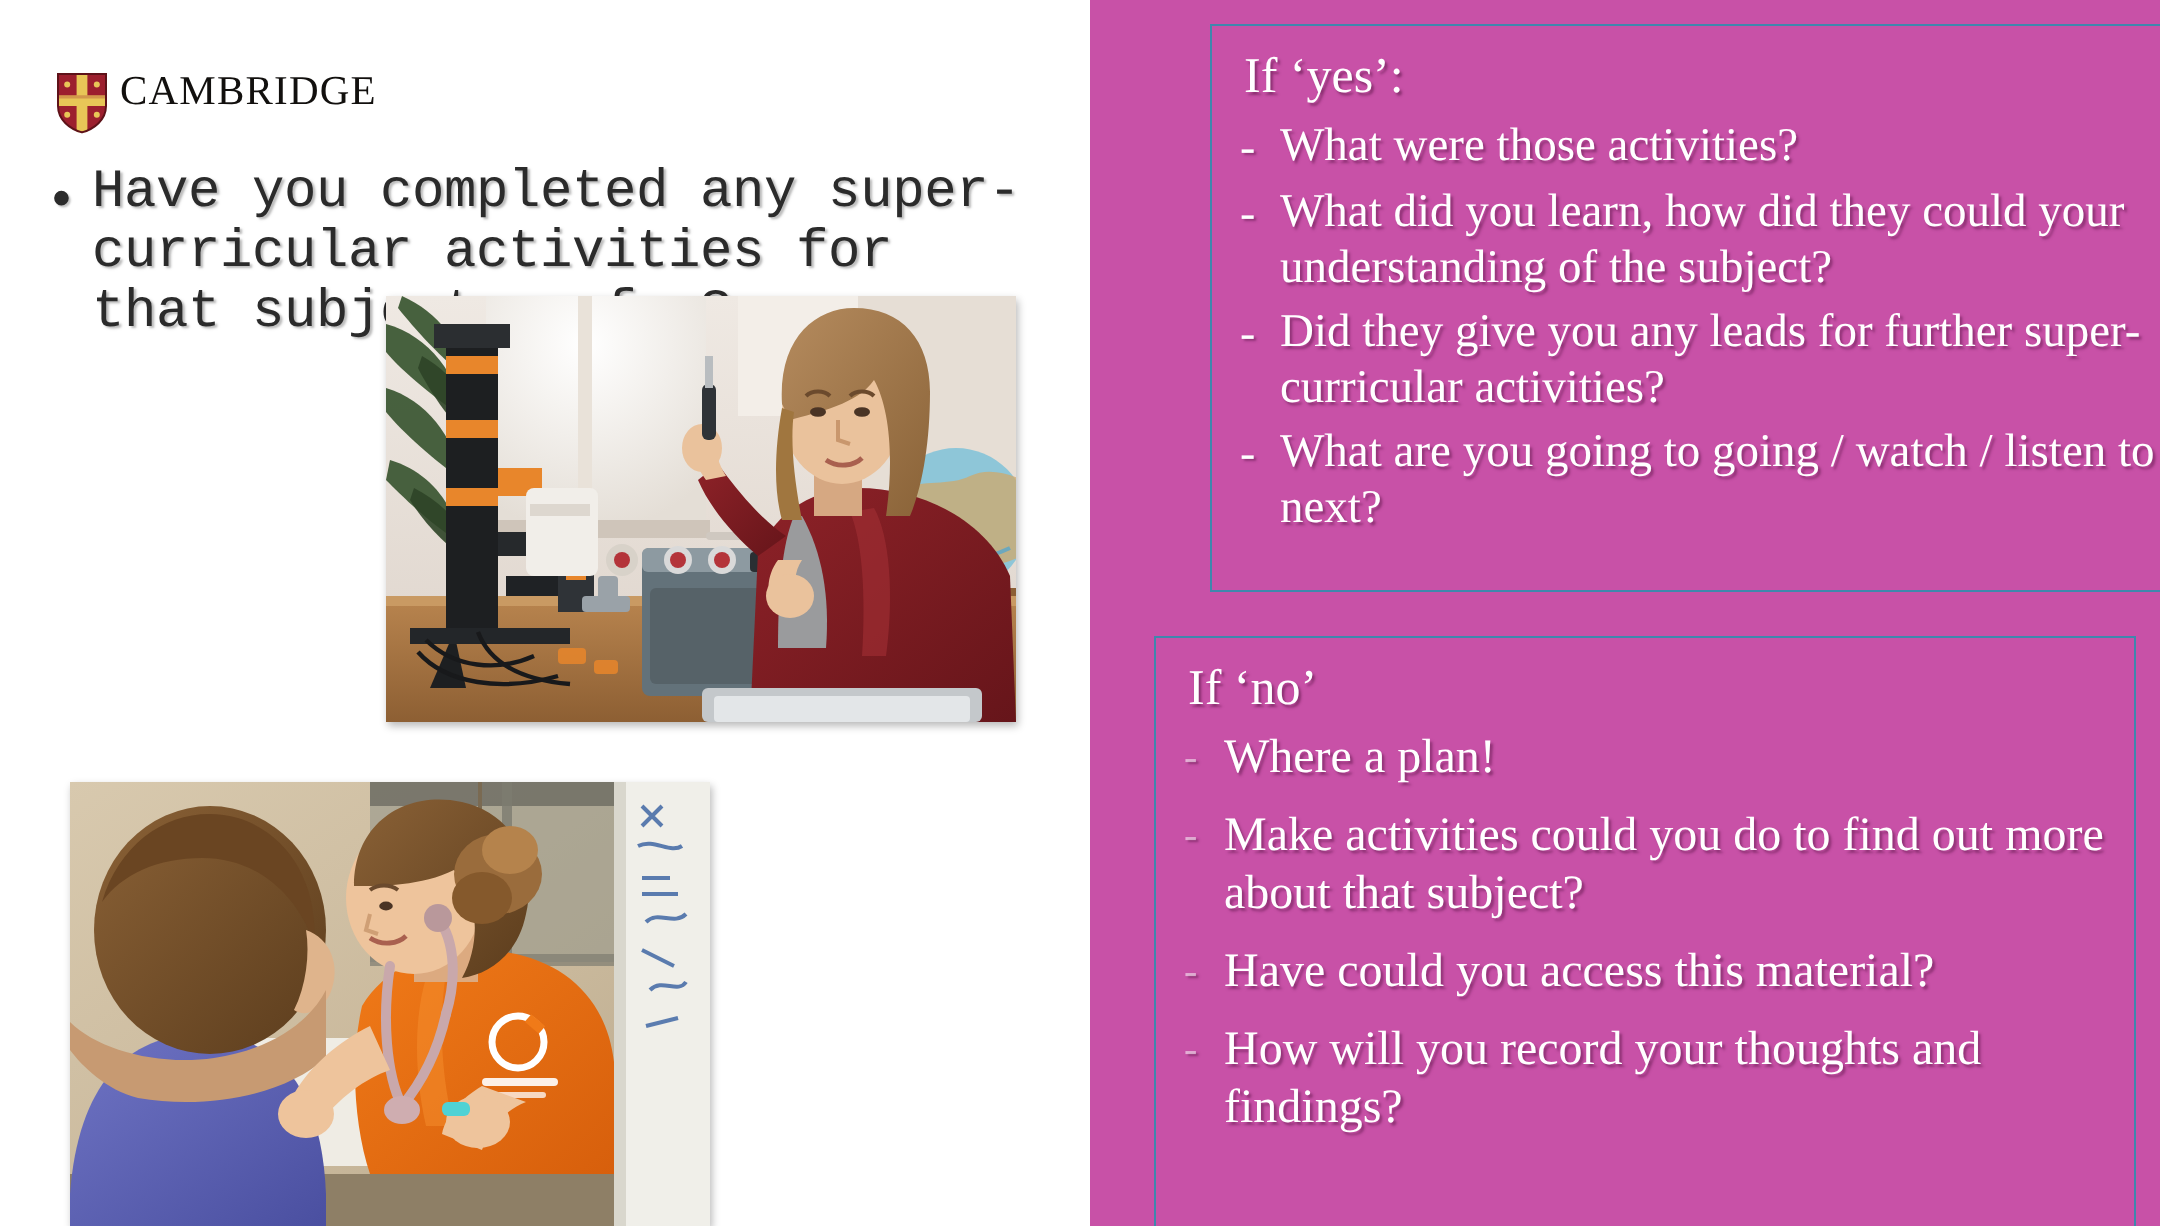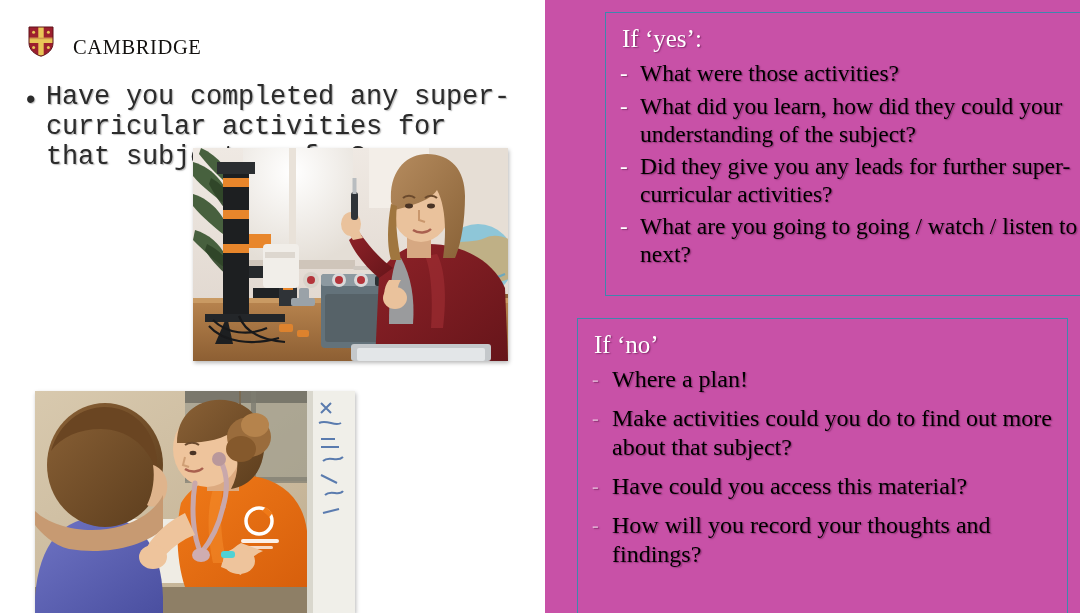--- a/index.html
+++ b/index.html
@@ -24,24 +24,24 @@
     left: 0; top: 0;
     width: 545px;
     height: 613px;
     background: #ffffff;
   }
 
   
   .logo {
     position: absolute;
     left: 28px;
-    top: 26px;
+    top: 36px;
     display: flex;
-    align-items: flex-end;
-    gap: 19px;
+    align-items: flex-start;
+    gap: 6px;
   }
   .crest {
     width: 26px;
     height: 31px;
     display: block;
   }
   .logo-word {
     font-family: "Liberation Serif", serif;
     font-size: 20.5px;
     letter-spacing: 0.6px;
@@ -158,21 +158,21 @@
     text-shadow: 1.2px 1.2px 1.2px rgba(90,20,70,0.5);
   }
   .qdash.faint {
     color: rgba(255,255,255,0.55);
     font-size: 20px;
   }
   .qtext {
     font-family: "Liberation Serif", serif;
     font-size: 23.5px;
     line-height: 28px;
-    color: #000000;
+    color: #ffffff;
     text-shadow: 1.3px 1.3px 1.3px rgba(90,20,70,0.5);
   }
   .qbox-no .qitem { margin-bottom: 10px; }
   .qbox-no .qtext { font-size: 24px; line-height: 29px; }
 </style>
 </head>
 <body>
 
 <div class="slide">
 

